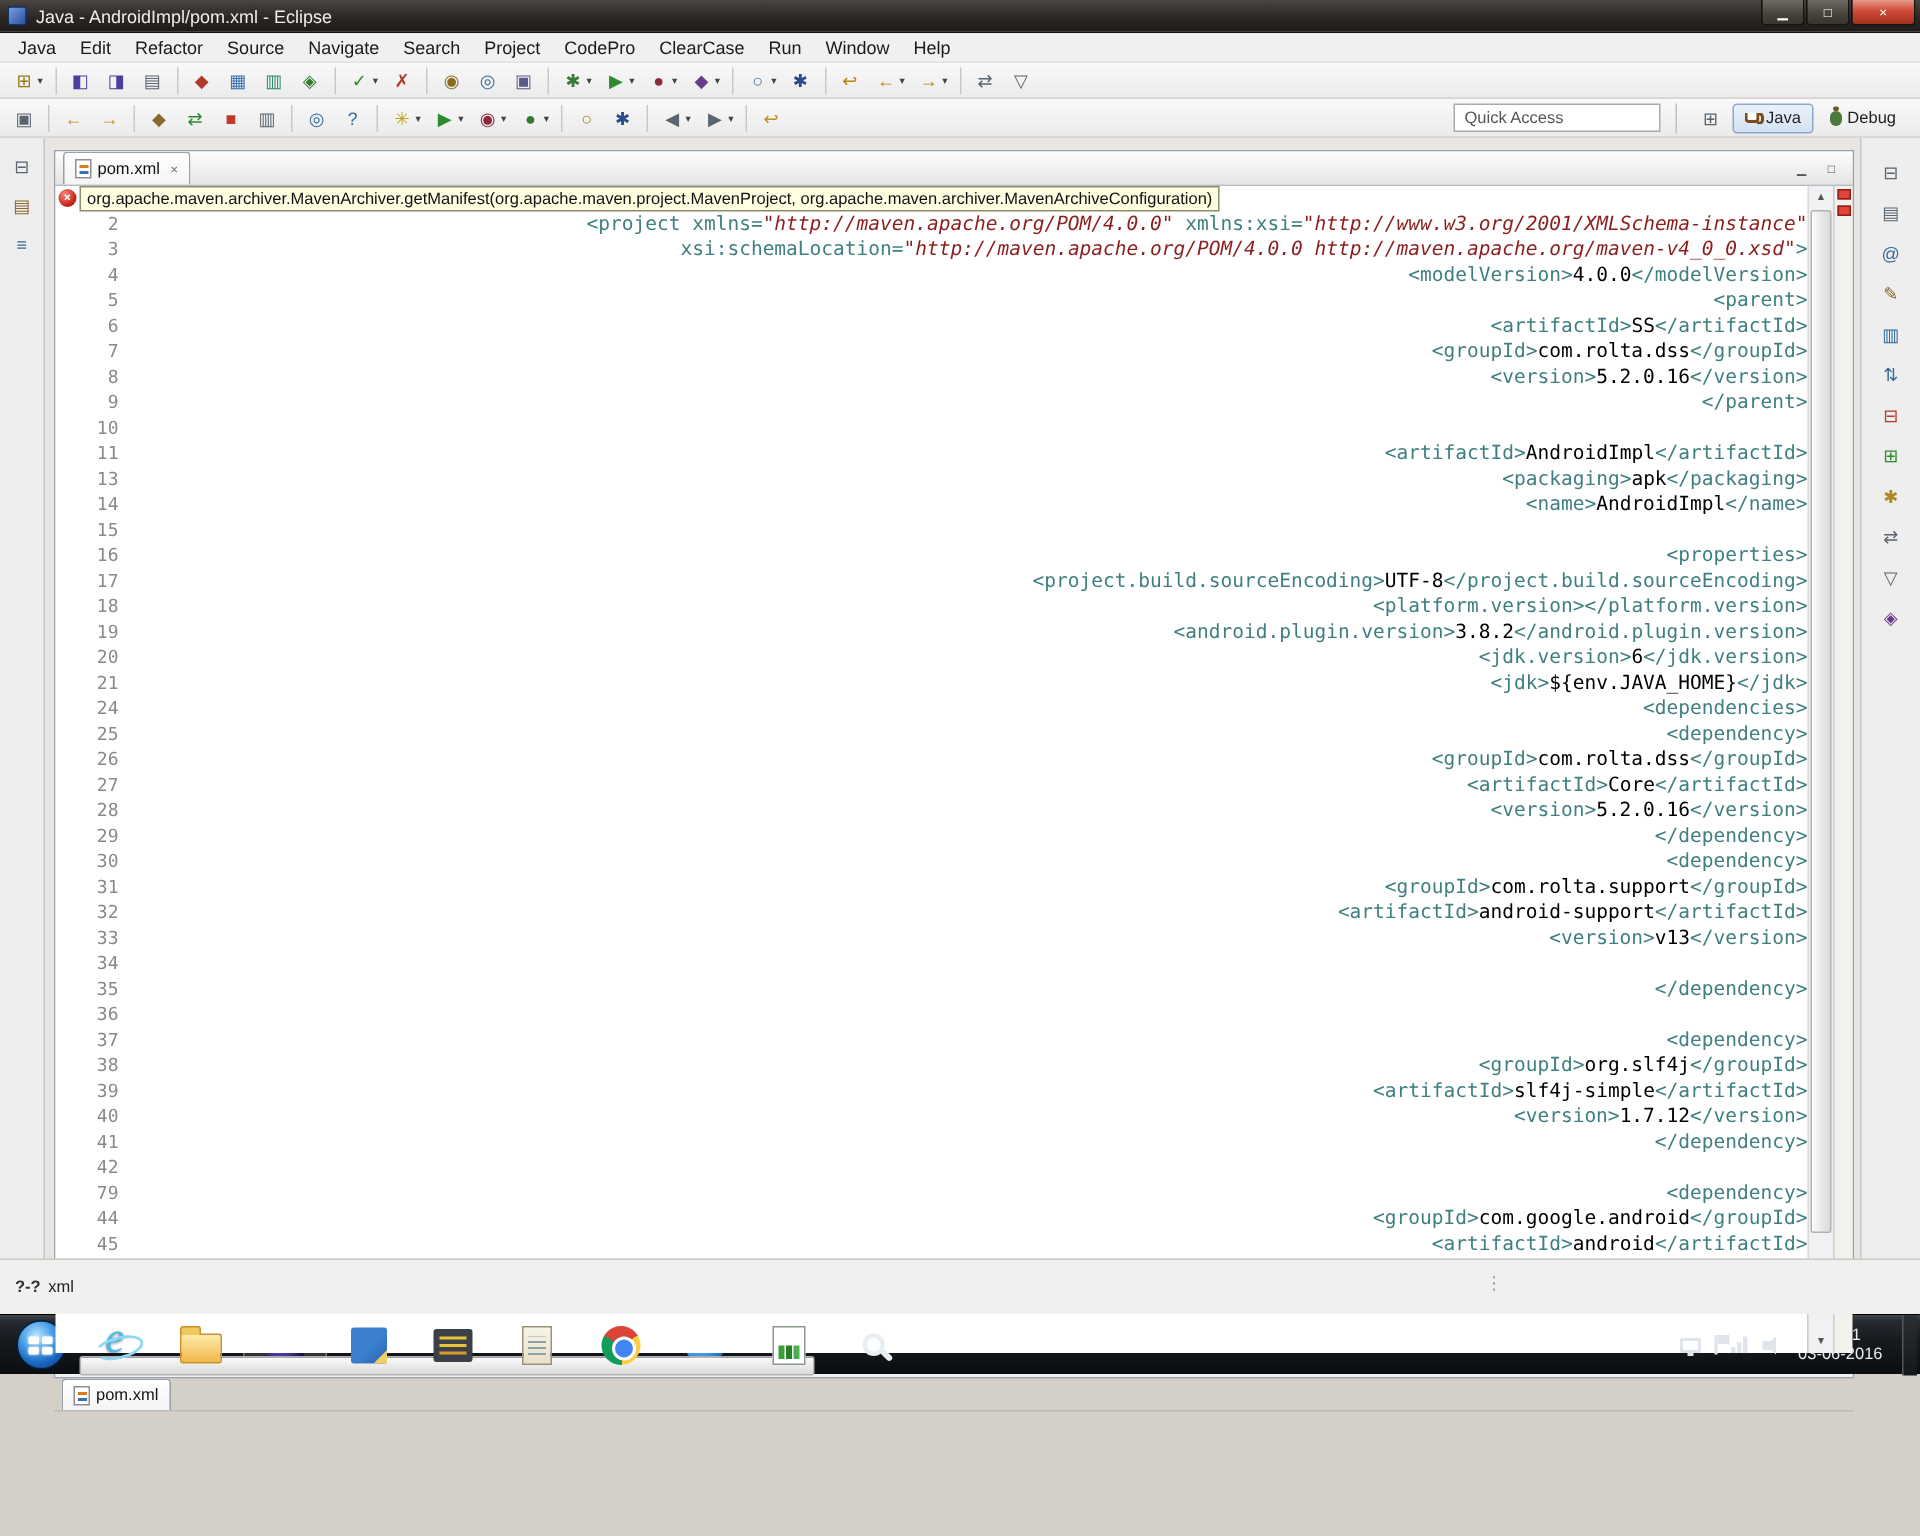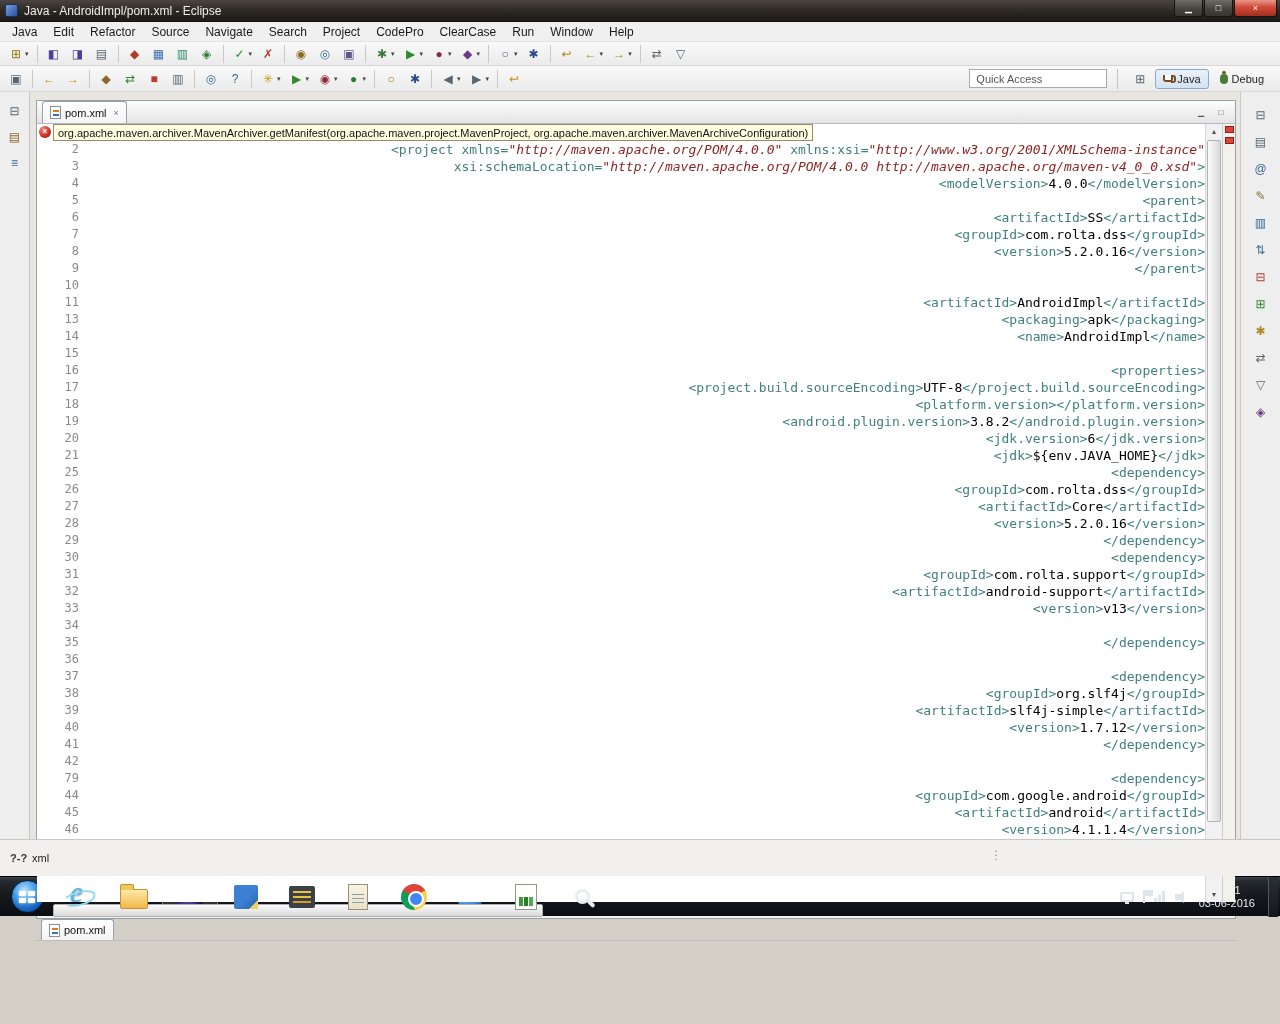--- a/index.html
+++ b/index.html
@@ -386,20 +386,21 @@
                 <div class="code-line" data-name="code-line"><span class="ln-annot" data-name="annotation-gutter-cell"></span><span class="ln-num" data-name="line-number">11</span><span class="ln-text" data-name="code-text"><span style="color: rgb(63, 127, 127);">    &lt;artifactId&gt;</span><span style="color: rgb(0, 0, 0);">AndroidImpl</span><span style="color: rgb(63, 127, 127);">&lt;/artifactId&gt;</span></span></div>
                 <div class="code-line" data-name="code-line"><span class="ln-annot" data-name="annotation-gutter-cell"></span><span class="ln-num" data-name="line-number">13</span><span class="ln-text" data-name="code-text"><span style="color: rgb(63, 127, 127);">    &lt;packaging&gt;</span><span style="color: rgb(0, 0, 0);">apk</span><span style="color: rgb(63, 127, 127);">&lt;/packaging&gt;</span></span></div>
                 <div class="code-line" data-name="code-line"><span class="ln-annot" data-name="annotation-gutter-cell"></span><span class="ln-num" data-name="line-number">14</span><span class="ln-text" data-name="code-text"><span style="color: rgb(63, 127, 127);">    &lt;name&gt;</span><span style="color: rgb(0, 0, 0);">AndroidImpl</span><span style="color: rgb(63, 127, 127);">&lt;/name&gt;</span></span></div>
                 <div class="code-line" data-name="code-line"><span class="ln-annot" data-name="annotation-gutter-cell"></span><span class="ln-num" data-name="line-number">15</span><span class="ln-text" data-name="code-text"></span></div>
                 <div class="code-line" data-name="code-line"><span class="ln-annot" data-name="annotation-gutter-cell"></span><span class="ln-num" data-name="line-number">16</span><span class="ln-text" data-name="code-text"><span style="color: rgb(63, 127, 127);">    &lt;properties&gt;</span></span></div>
                 <div class="code-line" data-name="code-line"><span class="ln-annot" data-name="annotation-gutter-cell"></span><span class="ln-num" data-name="line-number">17</span><span class="ln-text" data-name="code-text"><span style="color: rgb(63, 127, 127);">        &lt;project.build.sourceEncoding&gt;</span><span style="color: rgb(0, 0, 0);">UTF-8</span><span style="color: rgb(63, 127, 127);">&lt;/project.build.sourceEncoding&gt;</span></span></div>
                 <div class="code-line" data-name="code-line"><span class="ln-annot" data-name="annotation-gutter-cell"></span><span class="ln-num" data-name="line-number">18</span><span class="ln-text" data-name="code-text"><span style="color: rgb(63, 127, 127);">        &lt;platform.version&gt;&lt;/platform.version&gt;</span></span></div>
                 <div class="code-line" data-name="code-line"><span class="ln-annot" data-name="annotation-gutter-cell"></span><span class="ln-num" data-name="line-number">19</span><span class="ln-text" data-name="code-text"><span style="color: rgb(63, 127, 127);">        &lt;android.plugin.version&gt;</span><span style="color: rgb(0, 0, 0);">3.8.2</span><span style="color: rgb(63, 127, 127);">&lt;/android.plugin.version&gt;</span></span></div>
                 <div class="code-line" data-name="code-line"><span class="ln-annot" data-name="annotation-gutter-cell"></span><span class="ln-num" data-name="line-number">20</span><span class="ln-text" data-name="code-text"><span style="color: rgb(63, 127, 127);">        &lt;jdk.version&gt;</span><span style="color: rgb(0, 0, 0);">6</span><span style="color: rgb(63, 127, 127);">&lt;/jdk.version&gt;</span></span></div>
                 <div class="code-line" data-name="code-line"><span class="ln-annot" data-name="annotation-gutter-cell"></span><span class="ln-num" data-name="line-number">21</span><span class="ln-text" data-name="code-text"><span style="color: rgb(63, 127, 127);">        &lt;jdk&gt;</span><span style="color: rgb(0, 0, 0);">${env.JAVA_HOME}</span><span style="color: rgb(63, 127, 127);">&lt;/jdk&gt;</span></span></div>
+                <div class="code-line" data-name="code-line"><span class="ln-annot" data-name="annotation-gutter-cell"></span><span class="ln-num" data-name="line-number">24</span><span class="ln-text" data-name="code-text"><span style="color: rgb(63, 127, 127);">    &lt;dependencies&gt;</span></span></div>
                 <div class="code-line" data-name="code-line"><span class="ln-annot" data-name="annotation-gutter-cell"></span><span class="ln-num" data-name="line-number">25</span><span class="ln-text" data-name="code-text"><span style="color: rgb(63, 127, 127);">        &lt;dependency&gt;</span></span></div>
                 <div class="code-line" data-name="code-line"><span class="ln-annot" data-name="annotation-gutter-cell"></span><span class="ln-num" data-name="line-number">26</span><span class="ln-text" data-name="code-text"><span style="color: rgb(63, 127, 127);">            &lt;groupId&gt;</span><span style="color: rgb(0, 0, 0);">com.rolta.dss</span><span style="color: rgb(63, 127, 127);">&lt;/groupId&gt;</span></span></div>
                 <div class="code-line" data-name="code-line"><span class="ln-annot" data-name="annotation-gutter-cell"></span><span class="ln-num" data-name="line-number">27</span><span class="ln-text" data-name="code-text"><span style="color: rgb(63, 127, 127);">            &lt;artifactId&gt;</span><span style="color: rgb(0, 0, 0);">Core</span><span style="color: rgb(63, 127, 127);">&lt;/artifactId&gt;</span></span></div>
                 <div class="code-line" data-name="code-line"><span class="ln-annot" data-name="annotation-gutter-cell"></span><span class="ln-num" data-name="line-number">28</span><span class="ln-text" data-name="code-text"><span style="color: rgb(63, 127, 127);">            &lt;version&gt;</span><span style="color: rgb(0, 0, 0);">5.2.0.16</span><span style="color: rgb(63, 127, 127);">&lt;/version&gt;</span></span></div>
                 <div class="code-line" data-name="code-line"><span class="ln-annot" data-name="annotation-gutter-cell"></span><span class="ln-num" data-name="line-number">29</span><span class="ln-text" data-name="code-text"><span style="color: rgb(63, 127, 127);">        &lt;/dependency&gt;</span></span></div>
                 <div class="code-line" data-name="code-line"><span class="ln-annot" data-name="annotation-gutter-cell"></span><span class="ln-num" data-name="line-number">30</span><span class="ln-text" data-name="code-text"><span style="color: rgb(63, 127, 127);">        &lt;dependency&gt;</span></span></div>
                 <div class="code-line" data-name="code-line"><span class="ln-annot" data-name="annotation-gutter-cell"></span><span class="ln-num" data-name="line-number">31</span><span class="ln-text" data-name="code-text"><span style="color: rgb(63, 127, 127);">            &lt;groupId&gt;</span><span style="color: rgb(0, 0, 0);">com.rolta.support</span><span style="color: rgb(63, 127, 127);">&lt;/groupId&gt;</span></span></div>
                 <div class="code-line" data-name="code-line"><span class="ln-annot" data-name="annotation-gutter-cell"></span><span class="ln-num" data-name="line-number">32</span><span class="ln-text" data-name="code-text"><span style="color: rgb(63, 127, 127);">            &lt;artifactId&gt;</span><span style="color: rgb(0, 0, 0);">android-support</span><span style="color: rgb(63, 127, 127);">&lt;/artifactId&gt;</span></span></div>
                 <div class="code-line" data-name="code-line"><span class="ln-annot" data-name="annotation-gutter-cell"></span><span class="ln-num" data-name="line-number">33</span><span class="ln-text" data-name="code-text"><span style="color: rgb(63, 127, 127);">            &lt;version&gt;</span><span style="color: rgb(0, 0, 0);">v13</span><span style="color: rgb(63, 127, 127);">&lt;/version&gt;</span></span></div>
                 <div class="code-line" data-name="code-line"><span class="ln-annot" data-name="annotation-gutter-cell"></span><span class="ln-num" data-name="line-number">34</span><span class="ln-text" data-name="code-text"></span></div>

